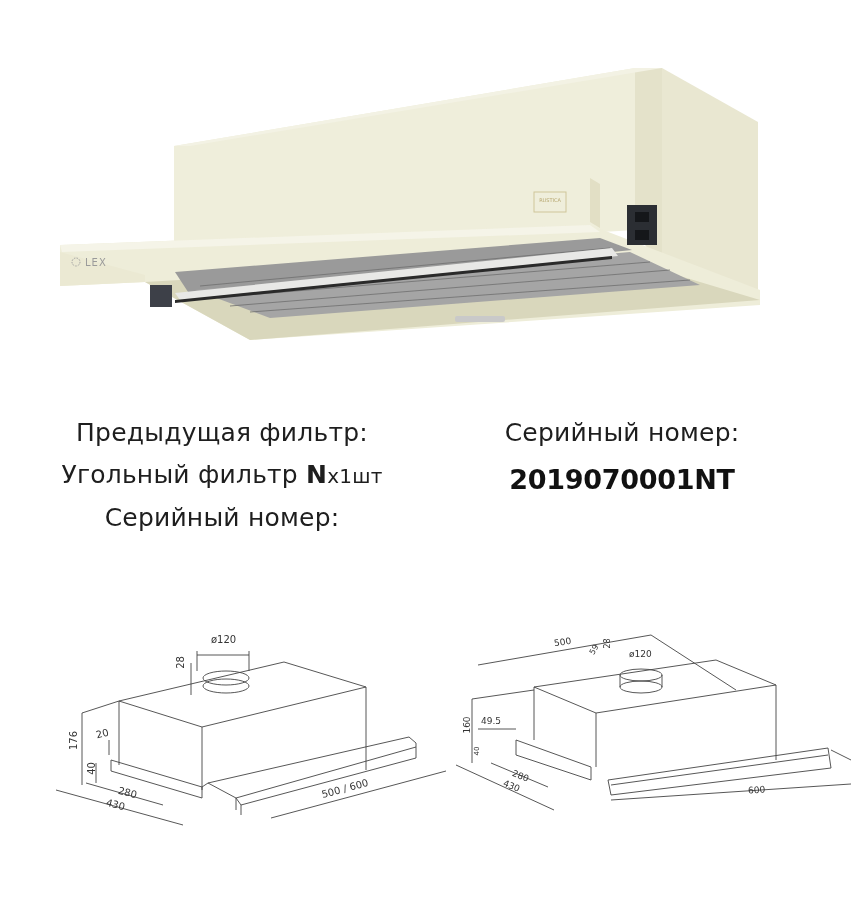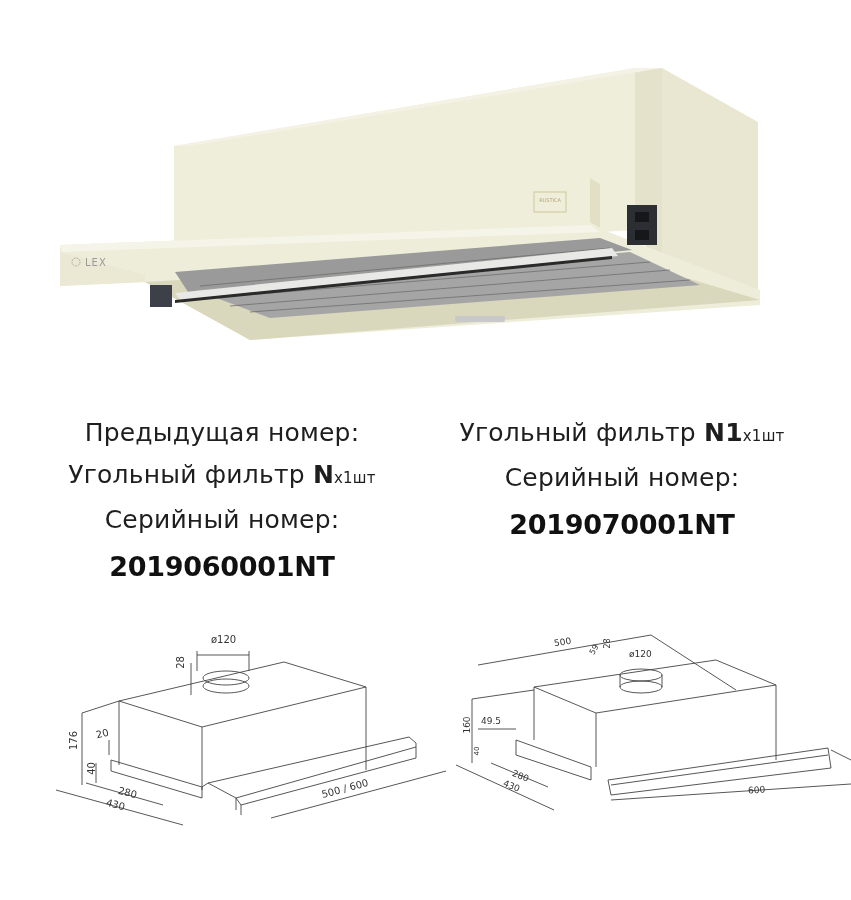--- a/index.html
+++ b/index.html
@@ -3,21 +3,21 @@
 <meta charset="utf-8">
 <style>
   html, body { margin:0; padding:0; background:#ffffff; }
   body { width:851px; height:900px; position:relative; overflow:hidden; font-family:"DejaVu Sans", sans-serif; color:#1a1a1a; }
   .photo { position:absolute; left:0; top:0; width:680px; height:400px;text-align:center; }
   .col { position:absolute; top:412px; width:420px; text-align:center; }
   .col.left { left:12px; }
   .col.right { left:412px; }
   .line { font-size:25px; line-height:42px; font-weight:400; letter-spacing:0.2px; color:#1e1e1e; white-space:nowrap; }
   .line b { font-weight:700; }
-  .line small { font-size:15px; }
+  .line small { font-size:20px; }
   .serial { font-size:27px; line-height:44px; font-weight:700; margin-top:4px; letter-spacing:-0.3px; color:#111; }
   .diagram { position:absolute; top:615px;margin-left:36px; }
   .diagram.left { left:0; width:420px; height:230px; }
   .diagram.right { left:420px; width:431px; height:230px; }
 </style>
 </head>
 <body>
 
 <div class="photo">
   <svg width="851" height="400" viewBox="0 0 851 400">
@@ -59,28 +59,26 @@
     <rect x="635" y="230" width="14" height="10" fill="#15171a"></rect>
 
     <rect x="455" y="316" width="50" height="6" fill="#c9c9c9" rx="2"></rect>
 
     <circle cx="76" cy="262" r="4" fill="none" stroke="#a0a0a0" stroke-width="1" stroke-dasharray="1.5,1.2"></circle>
     <text x="85" y="266" font-size="10" fill="#9a9a9a" letter-spacing="1">LEX</text>
   </svg>
 </div>
 
 <div class="col left">
-  <div class="line">Предыдущая номер:</div>
+  <div class="line">Предыдущая фильтр:</div>
   <div class="line"><span>Угольный фильтр </span><b>N</b><small>x1</small><small>шт</small></div>
   <div class="line">Серийный номер:</div>
-  <div class="serial">2019060001NT</div>
 </div>
 
 <div class="col right">
-  <div class="line"><span>Угольный фильтр </span><b>N1</b><small>x1</small><small>шт</small></div>
   <div class="line">Серийный номер:</div>
   <div class="serial">2019070001NT</div>
 </div>
 
 <div class="diagram left">
   <svg width="420" height="230" viewBox="0 0 420 230" fill="none" stroke="#444" stroke-width="0.9">
 
     <polyline points="83,86 248,47 330,72 330,155"></polyline>
     <polyline points="83,86 166,112 330,72"></polyline>
     <line x1="83" y1="86" x2="83" y2="150"></line>

